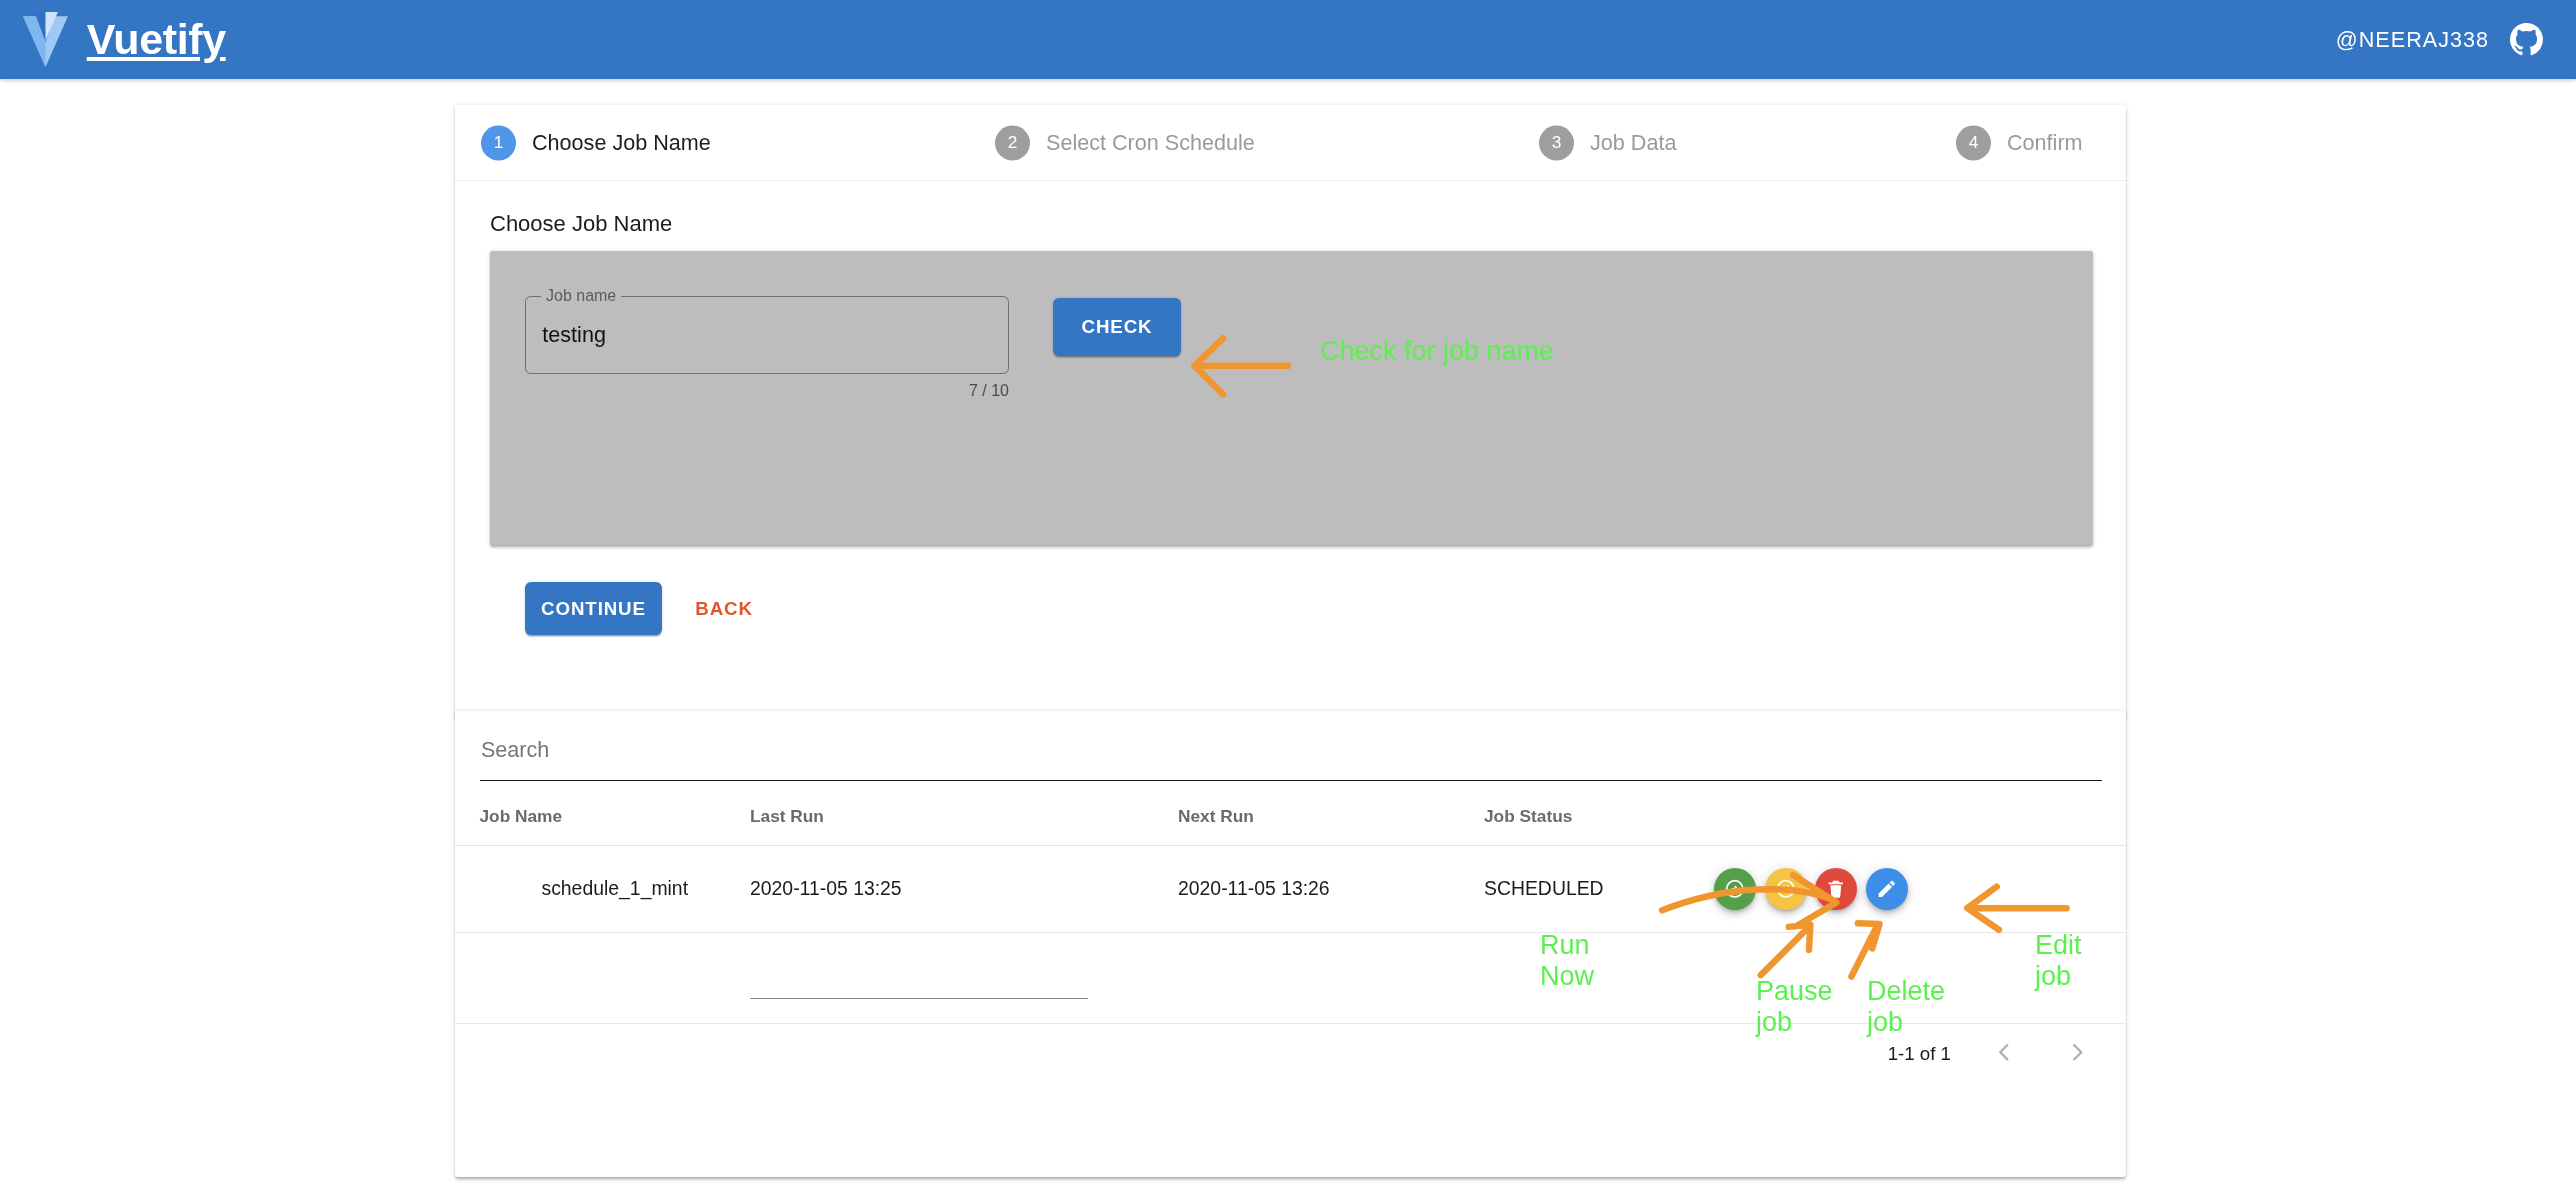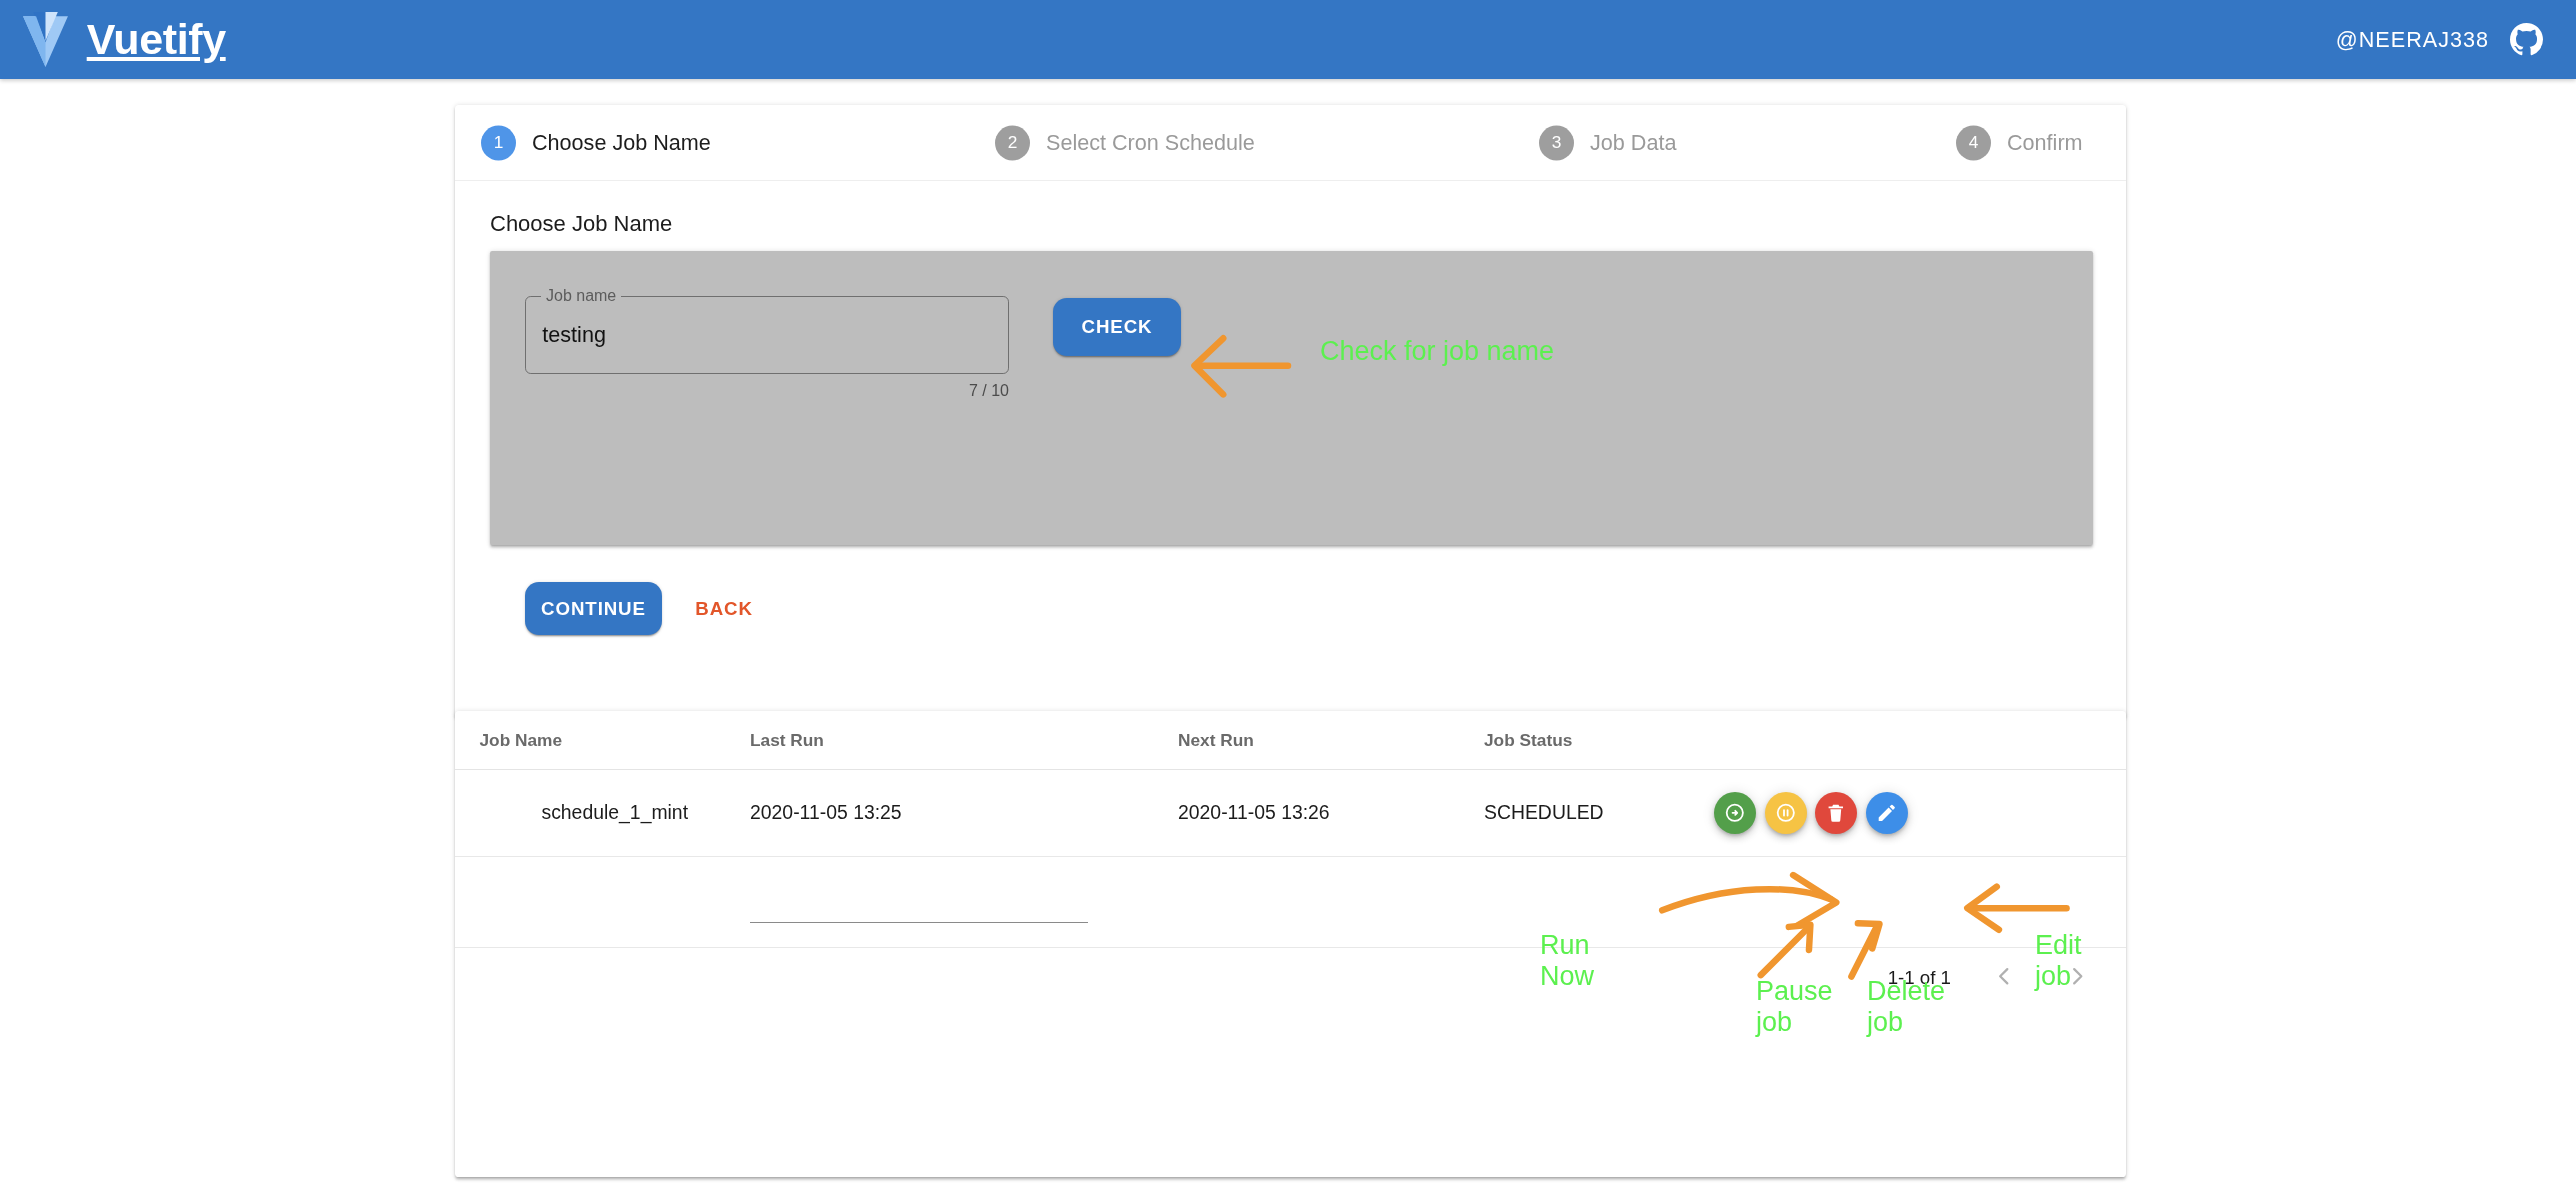--- a/index.html
+++ b/index.html
@@ -132,21 +132,21 @@
   .tf-counter {
     position: absolute; left: 35px; top: 131px;
     width: 484px; text-align: right;
     font-size: 16px; color: #4c4c4c;
   }
 
   .btn {
     border: 0; outline: 0; cursor: pointer;
     font-family: "Liberation Sans", sans-serif;
     font-weight: 600; letter-spacing: 0.9px;
-    border-radius: 14px;
+    border-radius: 6px;
   }
   .btn-raised {
     background: #3476c4; color: #ffffff;
     box-shadow: 0 2.2px 0.7px -1.4px rgba(0,0,0,.2),
                 0 1.4px 1.4px 0 rgba(0,0,0,.14),
                 0 0.7px 3.6px 0 rgba(0,0,0,.12);
   }
   #check-button {
     position: absolute; left: 563px; top: 47px;
     width: 128px; height: 58px;
@@ -324,20 +324,26 @@
 
       <div class="actions">
         <button class="btn btn-raised" id="continue-button">CONTINUE</button>
         <button class="btn btn-text">BACK</button>
       </div>
     </div>
   </div>
 
   <div class="card" id="table-card">
 
+    <div class="search-row">
+      <div class="search-field">
+        <input class="search-input" type="text" placeholder="Search" style="">
+        <div class="search-underline"></div>
+      </div>
+    </div>
 
     <table class="dt">
       <thead>
         <tr>
           <th class="col-name">Job Name</th>
           <th class="col-last">Last Run</th>
           <th class="col-next">Next Run</th>
           <th class="col-status">Job Status</th>
           <th class="col-act"></th>
         </tr>

